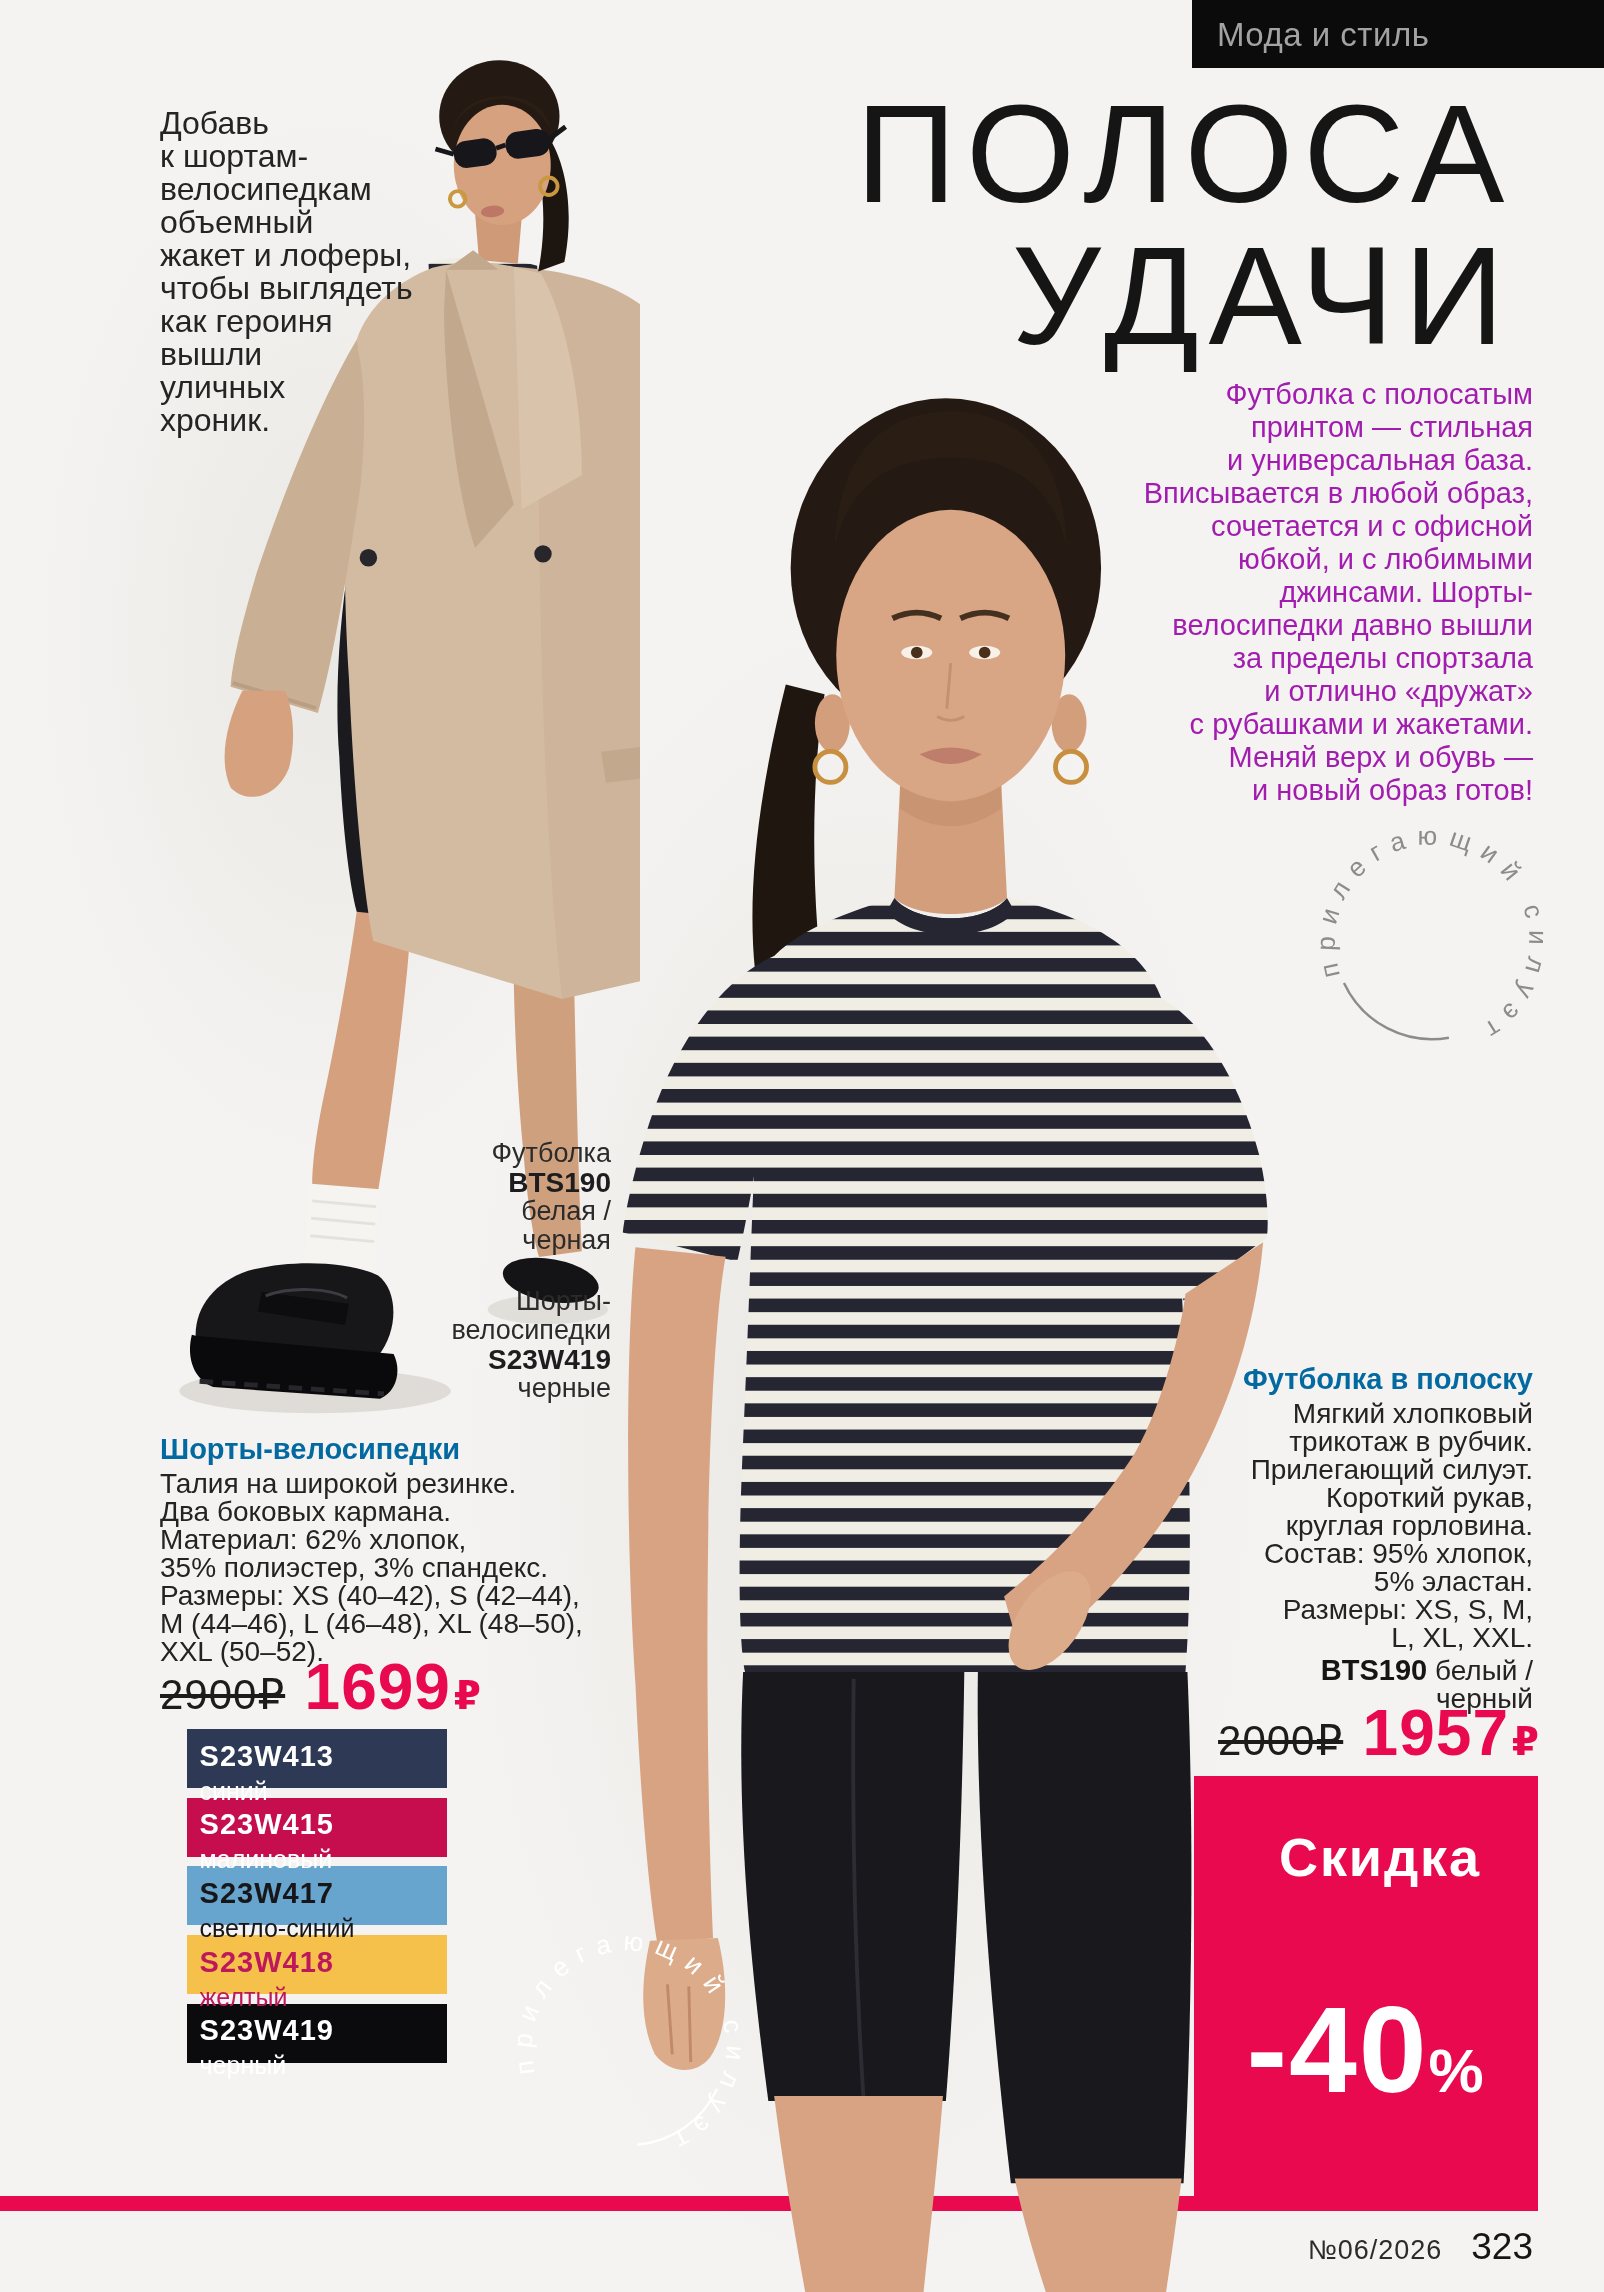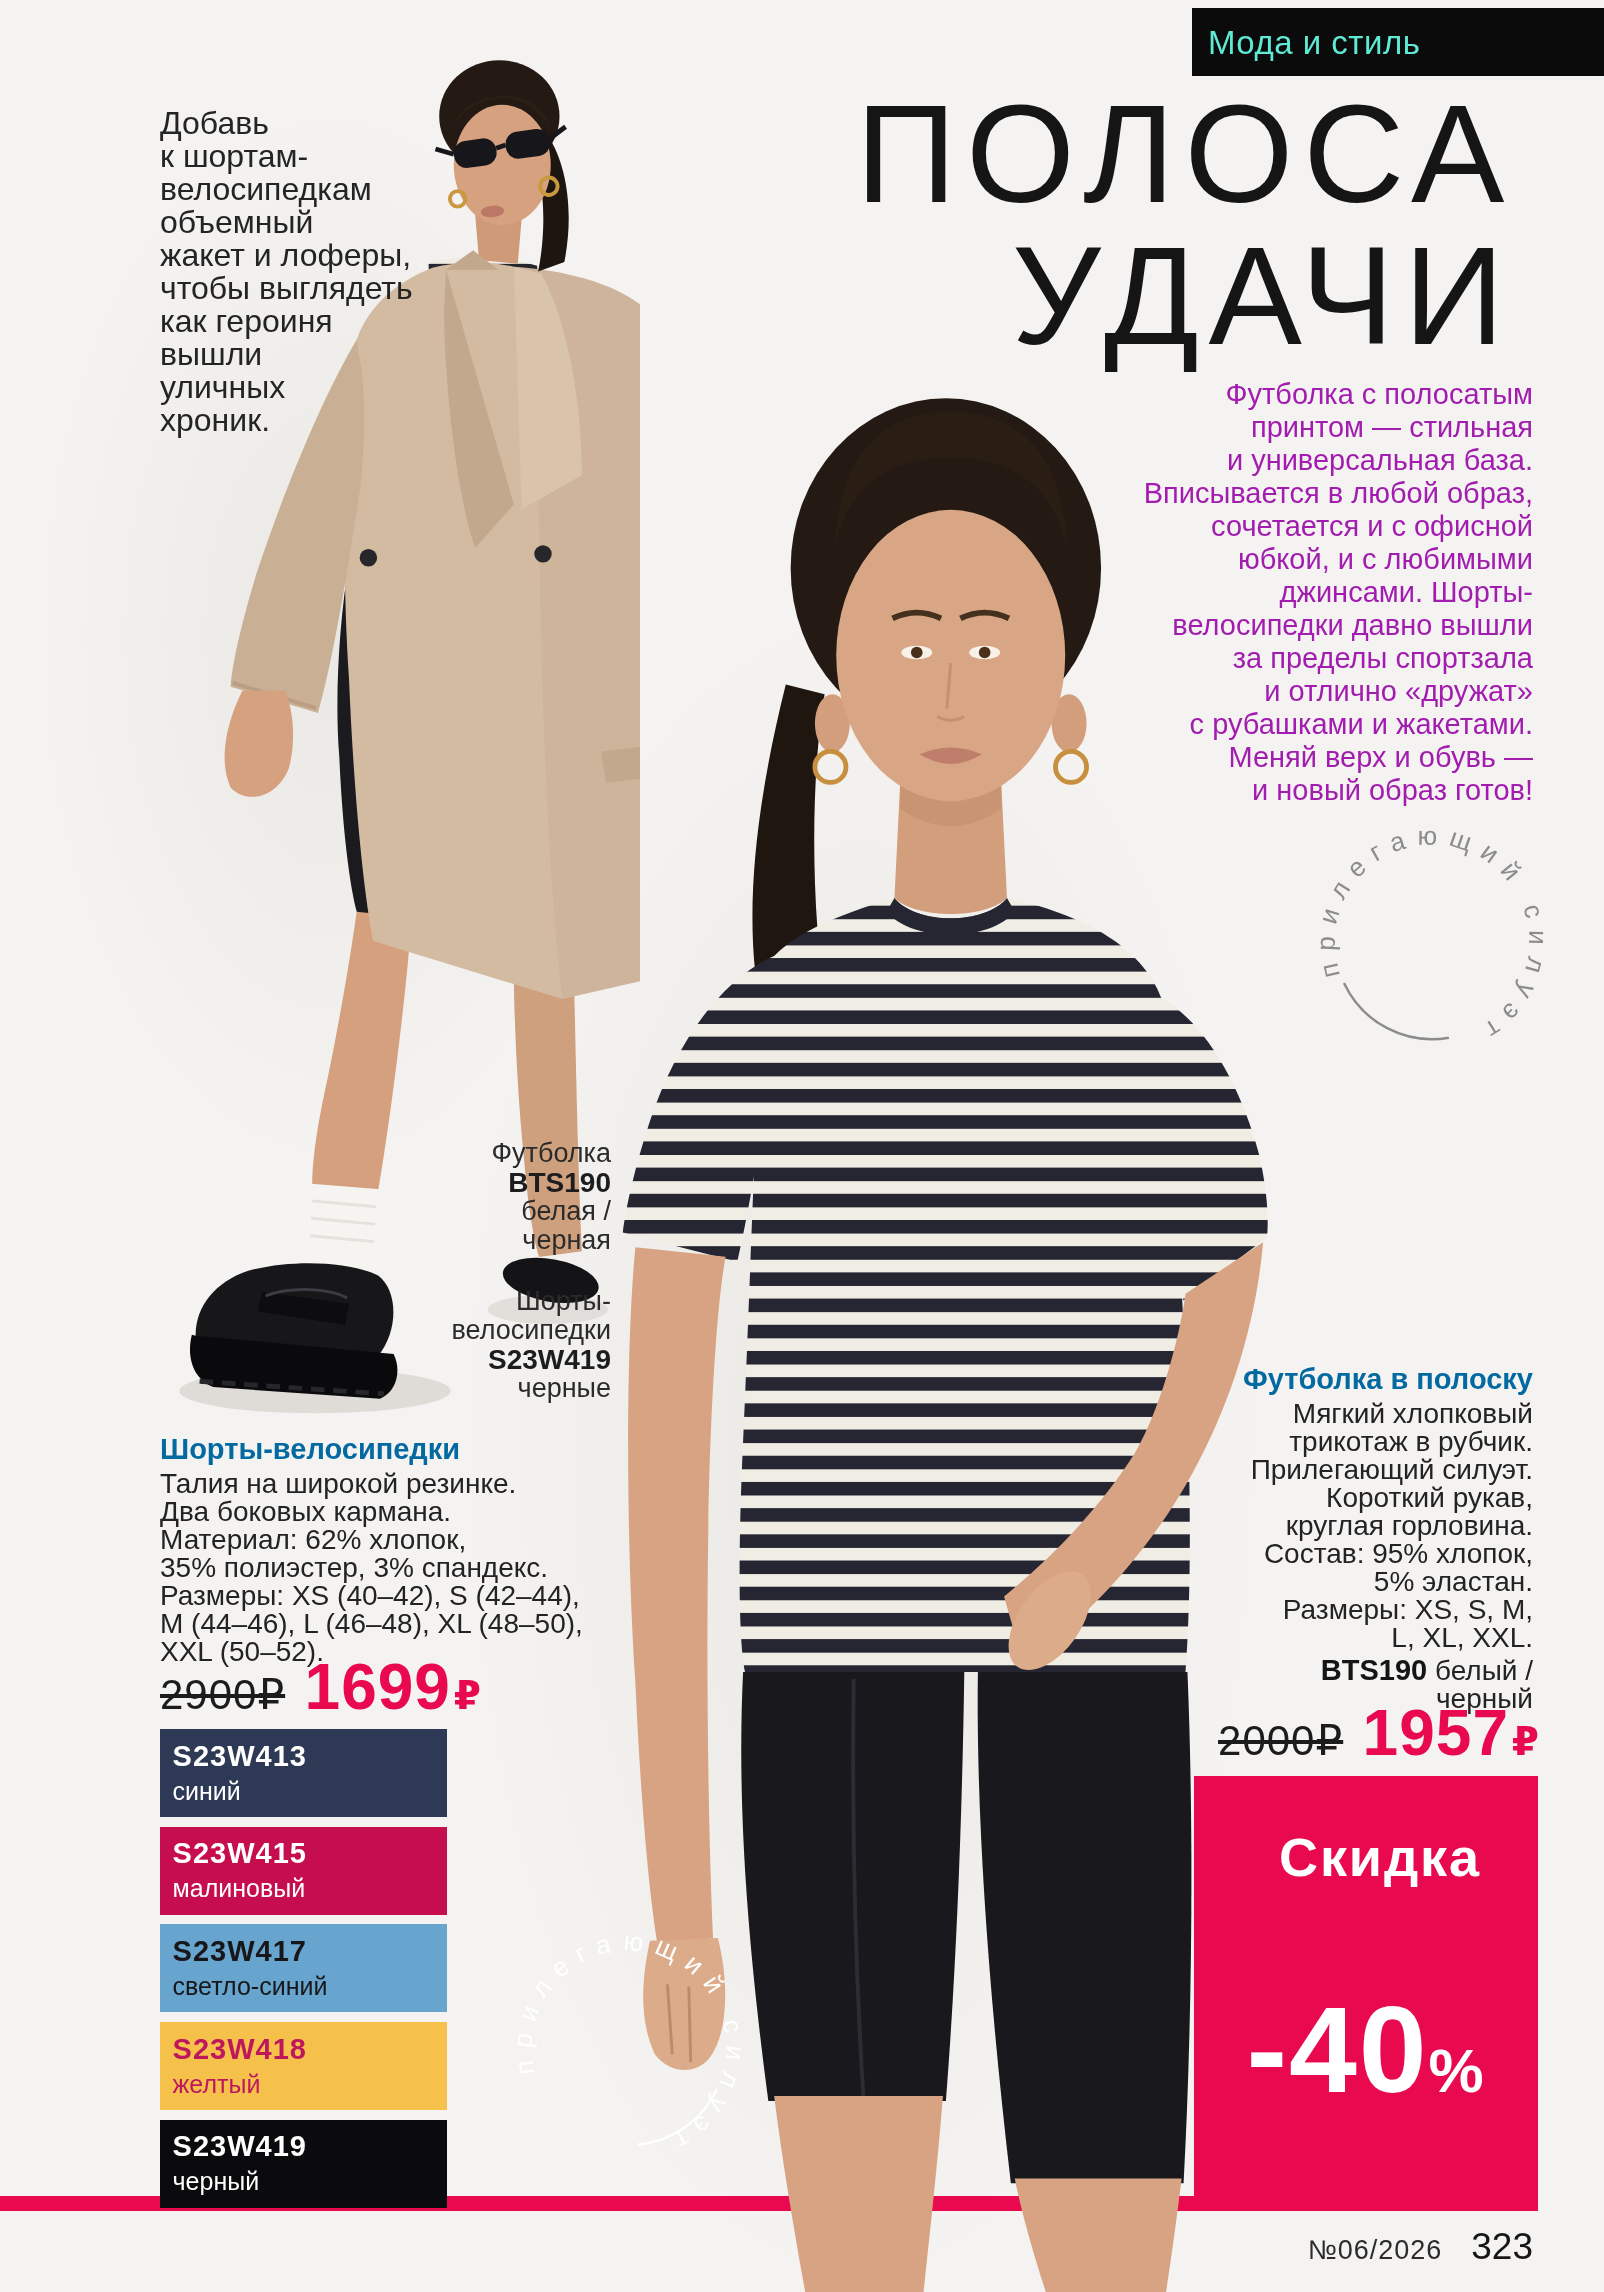--- a/index.html
+++ b/index.html
@@ -14,22 +14,22 @@
   .photo-bg-left{
     left:0; top:0; width:737px; height:1514px;
     background:radial-gradient(ellipse 55% 48% at 45% 42%, rgba(226,223,218,.55), rgba(226,223,218,0) 72%);
   }
   .photo-bg-main{
     left:417px; top:277px; width:854px; height:2015px;
     background:radial-gradient(ellipse 62% 55% at 52% 58%, rgba(223,220,214,.5), rgba(223,220,214,0) 75%);
   }
   
   .header-bar{
-    left:1192px; top:8px; width:413px; height:68px; background:#0b0b0b;
-    color:#5eead4; font-size:33px; line-height:70px; padding-left:16px;
+    left:1192px; top:0; width:413px; height:68px; background:#0b0b0b;
+    color:#a3a3a3; font-size:33px; line-height:70px; padding-left:25px;
     box-sizing:border-box; letter-spacing:0.5px;
   }
   
   .title{
     top:83px; right:91px; text-align:right;
     font-size:140px; line-height:142px; letter-spacing:9.7px;
     font-weight:300; color:#151515; white-space:nowrap;
   }
   
   .intro{ left:160px; top:107px; font-size:32px; line-height:33px; color:#242424;}
@@ -45,21 +45,21 @@
   .block-title{ font-weight:bold; font-size:29px; line-height:29px; margin-bottom:5.8px; color:#0369a1;}
   
   .price-row{ display:flex; align-items:baseline; }
   .price-row .old{ font-size:42px; color:#1c1c1c; text-decoration:line-through; text-decoration-thickness:3.9px; margin-right:19.4px; letter-spacing:1px;}
   .price-row .new{ font-size:64px; font-weight:bold; color:#e8094f; letter-spacing:1px;}
   .price-row .cur{ font-size:39px; font-weight:bold; color:#e8094f; margin-left:2.9px;}
   .shorts-price{ left:160px; top:1650px; }
   .tshirt-price{ right:66px; top:1696px; }
   
   .swatches{ left:160px; top:1729px; width:287px; }
-  .swatch{ height:88px; margin-bottom:9.7px; padding:10.7px 0 0 12.6px; box-sizing:border-box;}
+  .swatch{ height:59px; margin-bottom:9.7px; padding:10.7px 0 0 12.6px; box-sizing:border-box;margin-left:27px;}
   .sw-code{ font-size:29px; font-weight:bold; letter-spacing:1px;}
   .sw-name{ font-size:25px; margin-top:3.9px;}
   
   .tshirt-block{ right:72px; top:1365px; text-align:right; font-size:28px; line-height:28px; color:#232323;}
   .code-line{ margin-top:3.9px; }
   .code-line .b{ font-weight:bold; font-size:29px; color:#151515;}
   
   .discount-box{ left:1194px; top:1776px; width:344px; height:435px; background:#e8094f; color:#fff;}
   .discount-label{ text-align:center; margin-top:50px; font-size:54px; font-weight:600; letter-spacing:1.9px;padding-left:28px;}
   .discount-value{ position:absolute; top:204px; left:0; width:100%; text-align:center; font-weight:bold; font-size:122px; letter-spacing:1.9px;}

